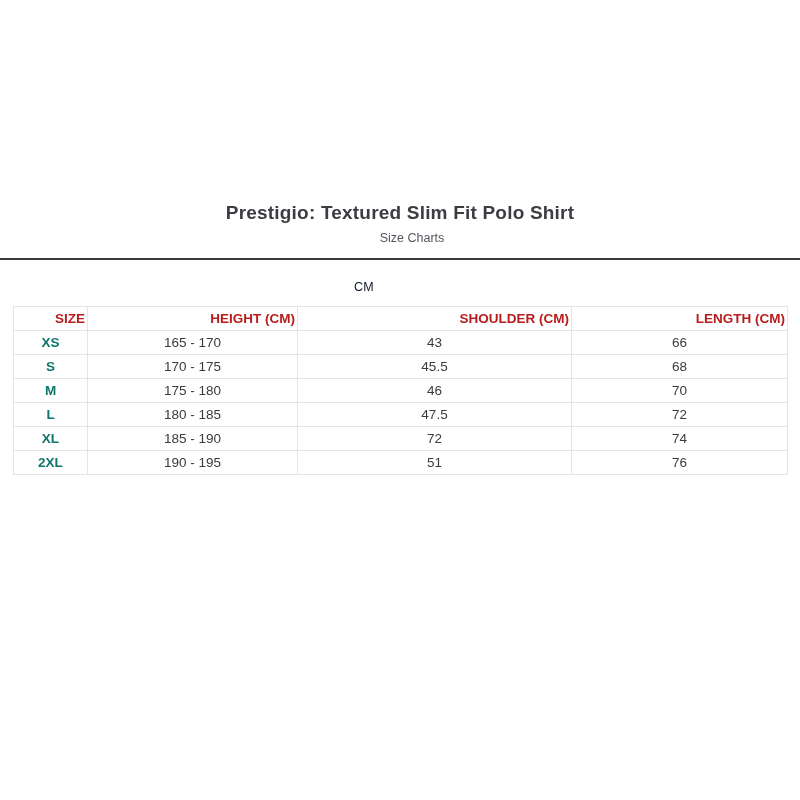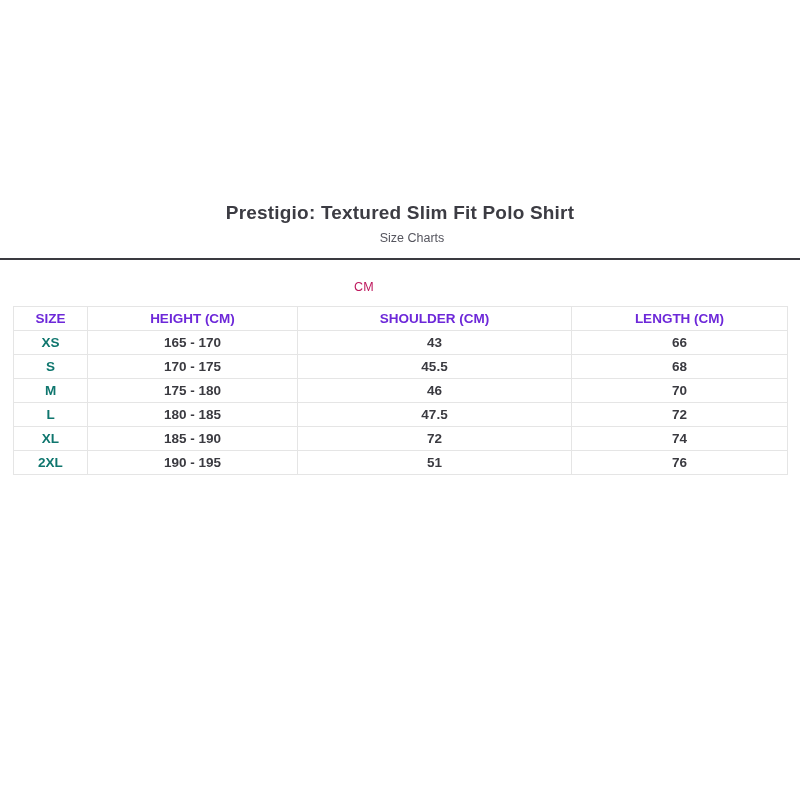--- a/index.html
+++ b/index.html
@@ -44,21 +44,21 @@
     width: 800px;
     height: 2px;
     background: #3a3a40;
   }
   .unit-label {
     position: absolute;
     top: 280px;
     left: 364px;
     transform: translateX(-50%);
     font-size: 12.5px;
-    color: #be185d;
+    color: #0f172a;
     letter-spacing: 0.3px;
   }
   table {
     border-collapse: collapse;
     table-layout: fixed;
     position: absolute;
     left: 13px;
     width: 774px;
     background: #ffffff;
   }
@@ -69,24 +69,25 @@
     text-align: center;
     vertical-align: middle;
     height: 23px;
     padding: 0 2px;
     font-size: 13.5px;
     overflow: hidden;
     white-space: nowrap;
   }
   th {
     font-weight: 700;
-    color: #6d28d9;
+    color: #b91c1c;
+    text-align: right;
   }
   td {
-    font-weight: 700;
+    font-weight: 400;
     color: #3a3a40;
   }
   td.bold {
     font-weight: 700;
     color: #0f766e;
   }
 </style>
 </head>
 <body>
 

